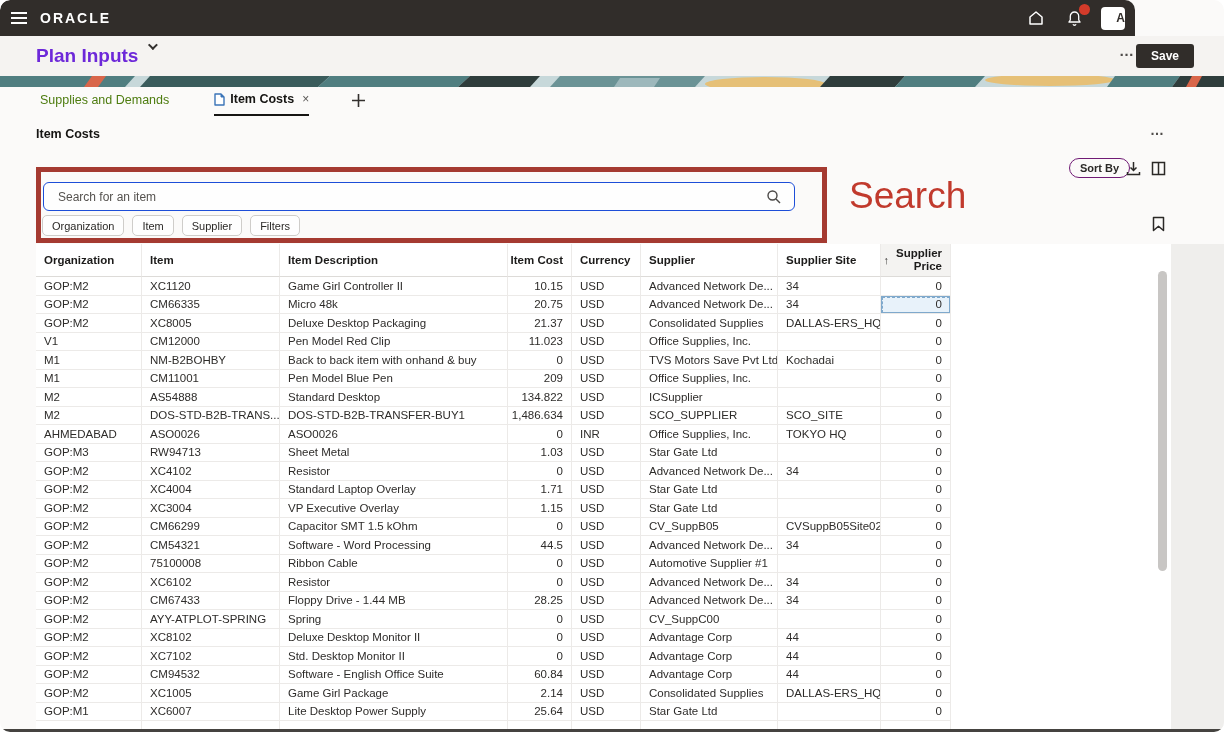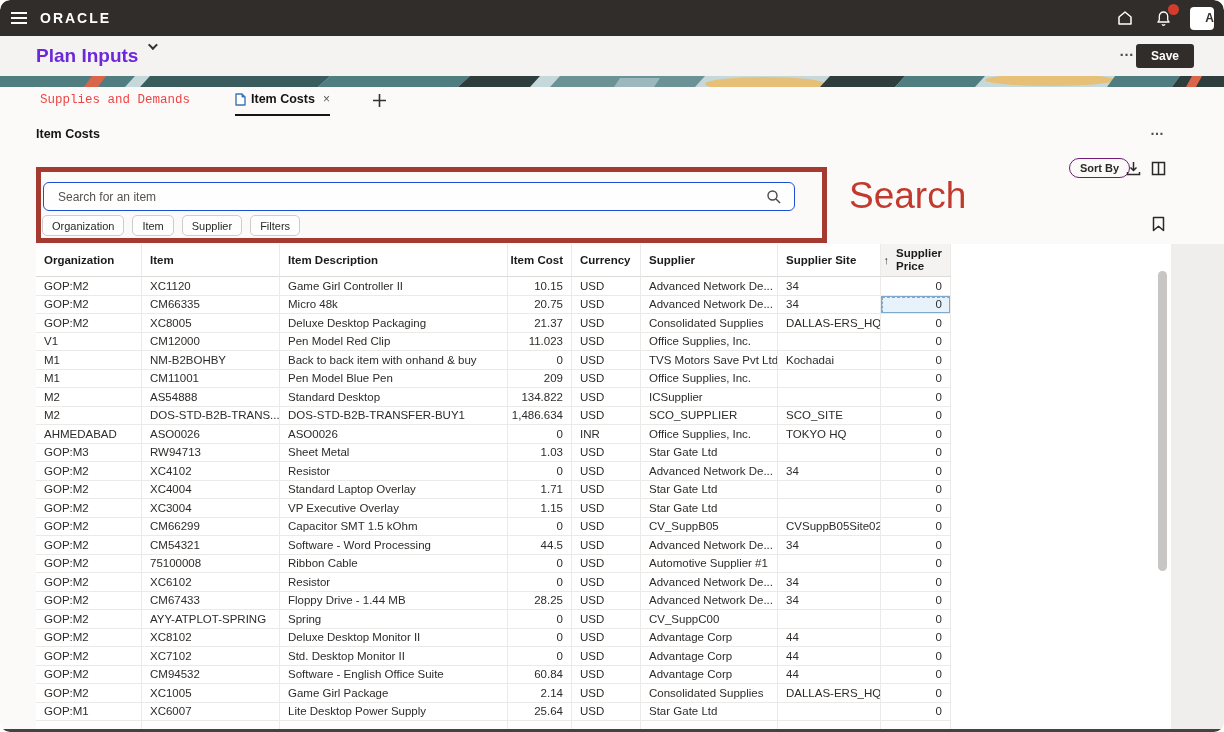--- a/index.html
+++ b/index.html
@@ -1,20 +1,20 @@
 <!DOCTYPE html>
 <html style="--topbar_bg: #312d2a; --badge_red: #d43b2a; --box_red: #a53a31; --annotation_red: #c13a2d; --doc_blue: #3b74b8; --sel_bg: #e8f2fa; --sel_border: #7fa9cc;"><head>
 <meta charset="utf-8">
 <style>
   * { margin:0; padding:0; box-sizing:border-box; }
   html,body { width:1224px; height:732px; font-family:"Liberation Sans", sans-serif; }
   .app { position:relative; width:1224px; height:732px; background:#fbfaf9; overflow:hidden; border-radius:10px; }
 
   
-  .topbar { position:absolute; left:0; top:0; width:1224px; height:36px; background:var(--topbar_bg); display:flex; align-items:center; border-radius:10px 10px 0 0; }
+  .topbar { position:absolute; left:0; top:0; width:1135px; height:36px; background:var(--topbar_bg); display:flex; align-items:center; border-radius:10px 10px 0 0; }
   .hamburger { width:38px; height:36px; display:flex; align-items:center; justify-content:center; cursor:pointer; }
   .hamburger span { display:block; width:16px; height:12px; border-top:2px solid #fff; border-bottom:2px solid #fff; position:relative; }
   .hamburger span:after { content:""; position:absolute; left:0; top:3px; width:16px; height:2px; background:#fff; }
   .brand { color:#fff; font-weight:bold; font-size:14px; letter-spacing:2px; margin-left:2px; }
   .topbar-right { position:absolute; right:10px; top:0; height:36px; display:flex; align-items:center; gap:16px; }
   .tb-icon { width:22px; height:22px; display:flex; align-items:center; justify-content:center; position:relative; cursor:pointer; }
   .badge { position:absolute; top:-3px; right:-5px; width:11px; height:11px; border-radius:50%; background:var(--badge_red); }
   .avatar { width:23px; height:23px; background:#fff; border-radius:4px; color:var(--topbar_bg); font-size:12px; font-weight:bold; display:flex; align-items:center; justify-content:center; cursor:pointer;padding-left:24px; }
 
   
@@ -22,21 +22,21 @@
   .page-title { position:absolute; left:36px; top:9px; font-size:19px; font-weight:bold; color:#6d28d9; display:flex; align-items:flex-start; gap:10px; cursor:pointer; }
   .chev { width:7px; height:7px; border-right:2px solid #33302e; border-bottom:2px solid #33302e; transform:rotate(45deg) translateY(-2px); margin-top:-2px; }
   .head-ellipsis { position:absolute; right:88px; top:6px; font-size:15px; font-weight:bold; letter-spacing:2px; color:#4f4c4a; cursor:pointer; }
   .save-btn { position:absolute; right:30px; top:8px; height:24px; padding:0 15px; background:var(--topbar_bg); color:#fff; font-size:12px; font-weight:bold; border:none; border-radius:3px; cursor:pointer; font-family:inherit; }
 
   
   .banner { position:absolute; left:0; top:76px; width:1224px; height:11px; line-height:0; }
 
   
   .tabs { position:absolute; left:40px; top:92px; display:flex; align-items:center; font-size:12.5px; }
-  .tab1 { color:#ef4444; cursor:pointer; padding-bottom:8px;font-family:Liberation Mono, monospace; }
+  .tab1 { color:#4d7c0f; cursor:pointer; padding-bottom:8px; }
   .tab2 { margin-left:45px; display:flex; align-items:center; gap:5px; padding-bottom:8px; border-bottom:2.5px solid #161513; cursor:pointer; }
   .tab2 .tlabel { font-weight:bold; color:#161513; }
   .tab-close { color:#5b5957; font-size:12px; margin-left:3px; cursor:pointer; }
   .tab-add { margin-left:42px; color:#33302e; cursor:pointer; padding-bottom:8px; }
 
   
   .section-title { position:absolute; left:36px; top:127px; font-size:12.5px; font-weight:bold; color:#161513; }
   .section-ellipsis { position:absolute; left:1150px; top:122px; font-size:14px; font-weight:bold; letter-spacing:2px; color:#4f4c4a; cursor:pointer; }
 
   
@@ -57,21 +57,21 @@
   
   .table-surface { position:absolute; left:36px; top:244px; width:1135px; height:488px; background:#fff; }
   .right-band { position:absolute; left:1171px; top:244px; width:53px; height:488px; background:#efeeec; }
   .grid { position:absolute; left:36px; top:244px; width:915px; font-size:11.5px; color:#2e2c2a; }
   .tr { display:grid; grid-template-columns:106px 138px 228px 64px 69px 137px 103px 70px; }
   .th, .td { border-right:1px solid #eceae8; border-bottom:1px solid #eceae8; overflow:hidden; white-space:nowrap; display:flex; align-items:center; padding:0 8px; }
   .header .th { height:33px; font-weight:bold; color:#1c1b1a; background:#fff; border-bottom:1px solid #dddbd8; cursor:pointer; }
   .td { height:18.5px; background:#fff; cursor:pointer; }
   .num { justify-content:flex-end; text-align:right; }
   .th-price { background:#f4f3f1 !important; justify-content:flex-end; gap:7px; line-height:1.1; }
-  .th-price .ptxt { text-align:left; white-space:normal; width:46px; }
+  .th-price .ptxt { text-align:right; white-space:normal; width:46px; }
   .sort-arrow { font-size:11px; font-weight:normal; color:#3a3836; }
   .sel { background:var(--sel_bg) !important; outline:1px dashed var(--sel_border); outline-offset:-2px; box-shadow:inset 0 0 0 1px var(--sel_border); }
 
   .scroll-thumb { position:absolute; left:1158px; top:271px; width:9px; height:300px; background:#c8c6c4; border-radius:5px; cursor:pointer; }
   .bottom-edge { position:absolute; left:0; bottom:0; width:1224px; height:3px; background:#454340; border-radius:0 0 10px 10px; }
 
   svg { display:block; }
 </style>
 </head>
 <body>

